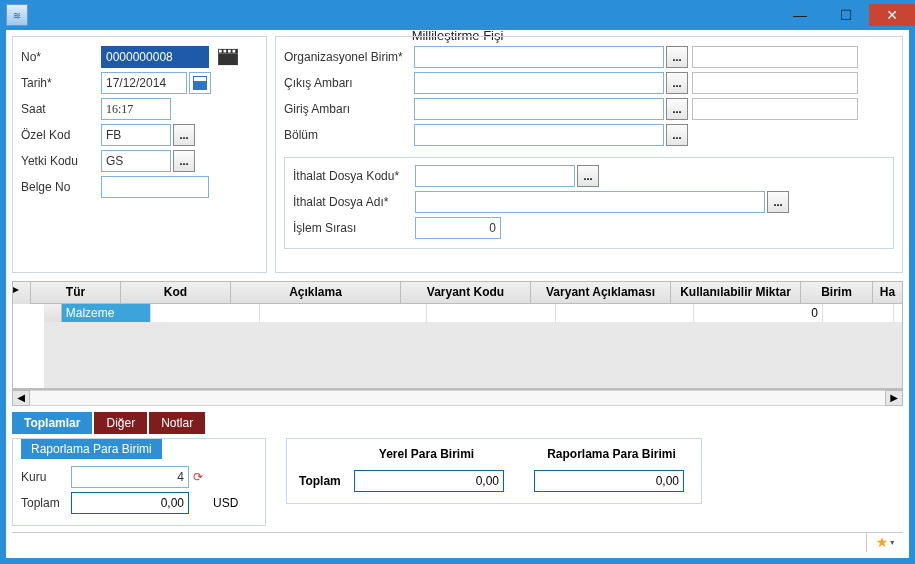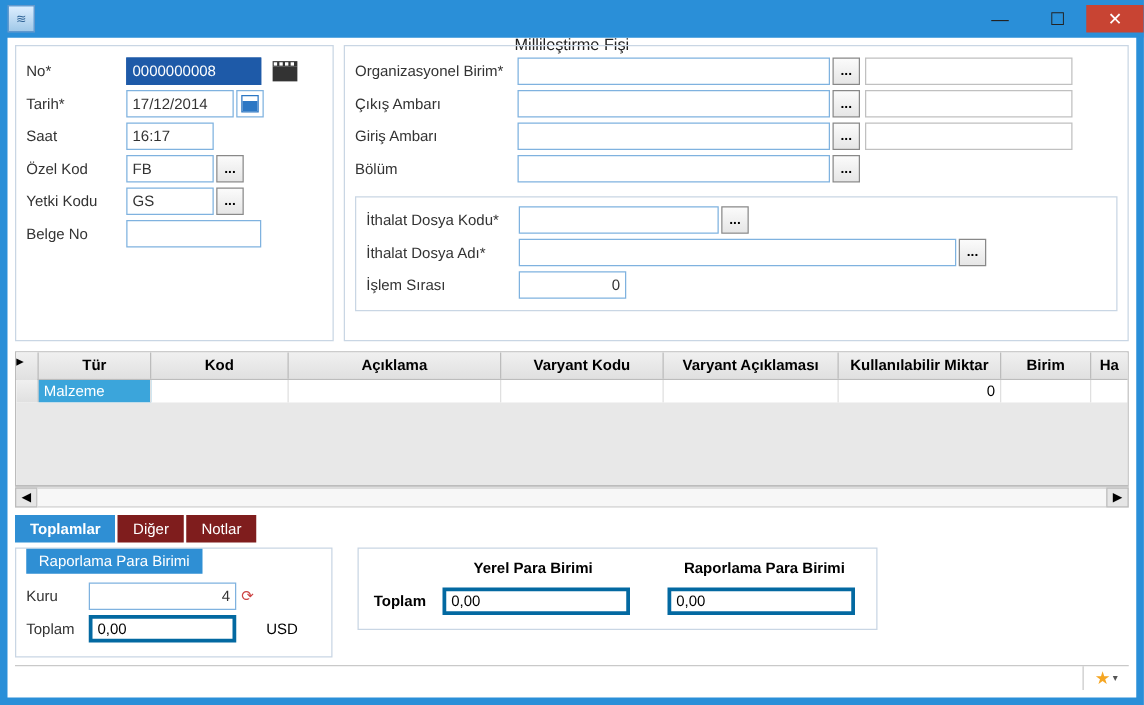--- a/index.html
+++ b/index.html
@@ -188,21 +188,21 @@
     line-height: 18px;
     padding: 0 4px;
     overflow: hidden;
     white-space: nowrap;
   }
   .grid-row-selector {
     width: 18px;
     background: linear-gradient(#f0f0f0,#e0e0e0);
     border-right: 1px solid #bcbcbc;
   }
-  .grid-body { flex: 1; overflow: hidden; }
+  .grid-body { flex: 1; overflow: hidden; margin-left: 31px; }
   .hscroll {
     height: 18px;
     background: #efefef;
     display: flex;
     align-items: stretch;
     border-top: 1px solid #bcbcbc;
     margin-top: 0;
   }
   .hscroll-btn {
     width: 18px;
@@ -282,25 +282,25 @@
   .star-icon {
     color: #f5a623;
     font-size: 14px;
   }
   .drop-arrow {
     font-size: 8px;
     color: #555;
   }
   .readonly-input {
     background: #fff;
-    border: 3px solid #0369a1;
+    border: 1px solid #0369a1;
     height: 22px;
     padding: 0 4px;
     font-size: 12px;
-    text-align: left;
+    text-align: right;
   }
   .refresh-icon {
     color: #c44;
     font-size: 12px;
     margin-left: 4px;
   }
   .cell-active {
     background: #3ba5db;
     color: #fff;
   }
@@ -345,21 +345,21 @@
           <div class="form-label">Tarih*</div>
           <div class="input-pair">
             <input class="text-input" style="width: 86px;" value="17/12/2014">
             <div class="cal-btn">
                 <div class="cal-icon"></div>
               </div>
           </div>
         </div>
         <div class="form-row">
           <div class="form-label">Saat</div>
-          <input class="text-input" style="width: 70px;" value="16:17">
+          <input class="text-input" style="width: 70px; font-family: Liberation Serif, serif;" value="16:17">
         </div>
         <div class="form-row">
           <div class="form-label">Özel Kod</div>
           <div class="input-pair">
             <input class="text-input" style="width: 70px;" value="FB">
             <div class="lookup-btn">...</div>
           </div>
         </div>
         <div class="form-row">
           <div class="form-label">Yetki Kodu</div>

